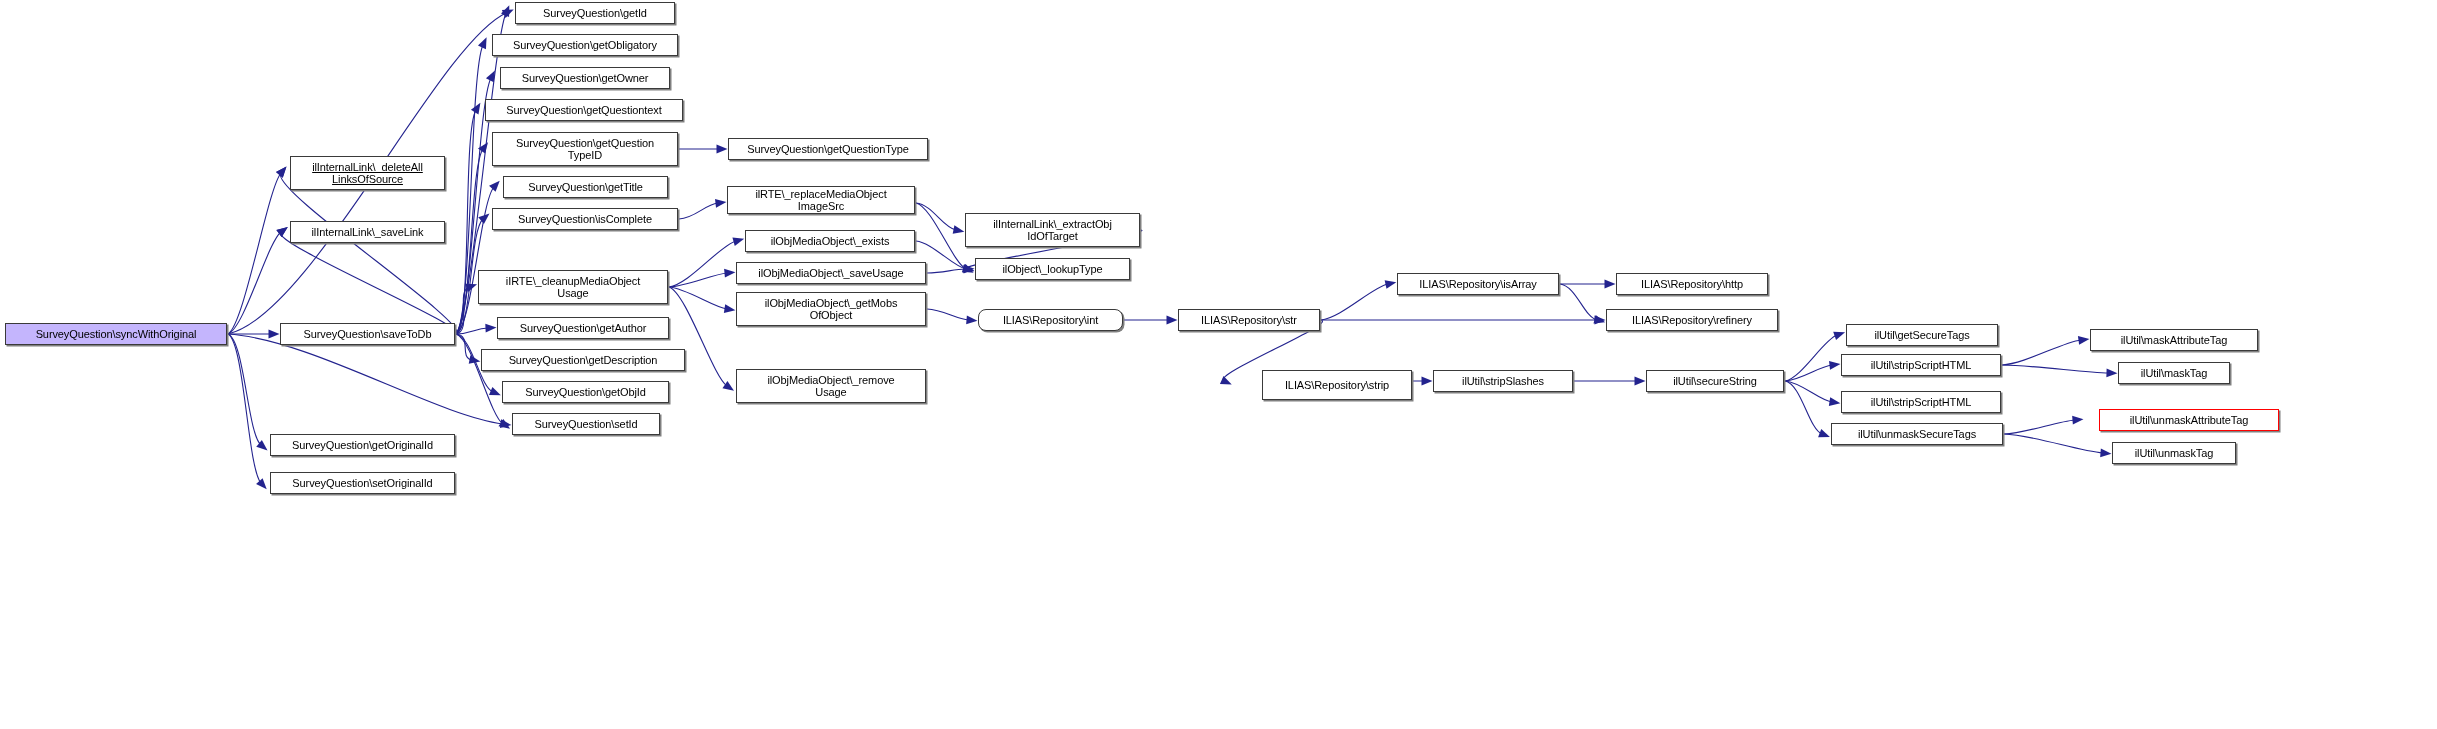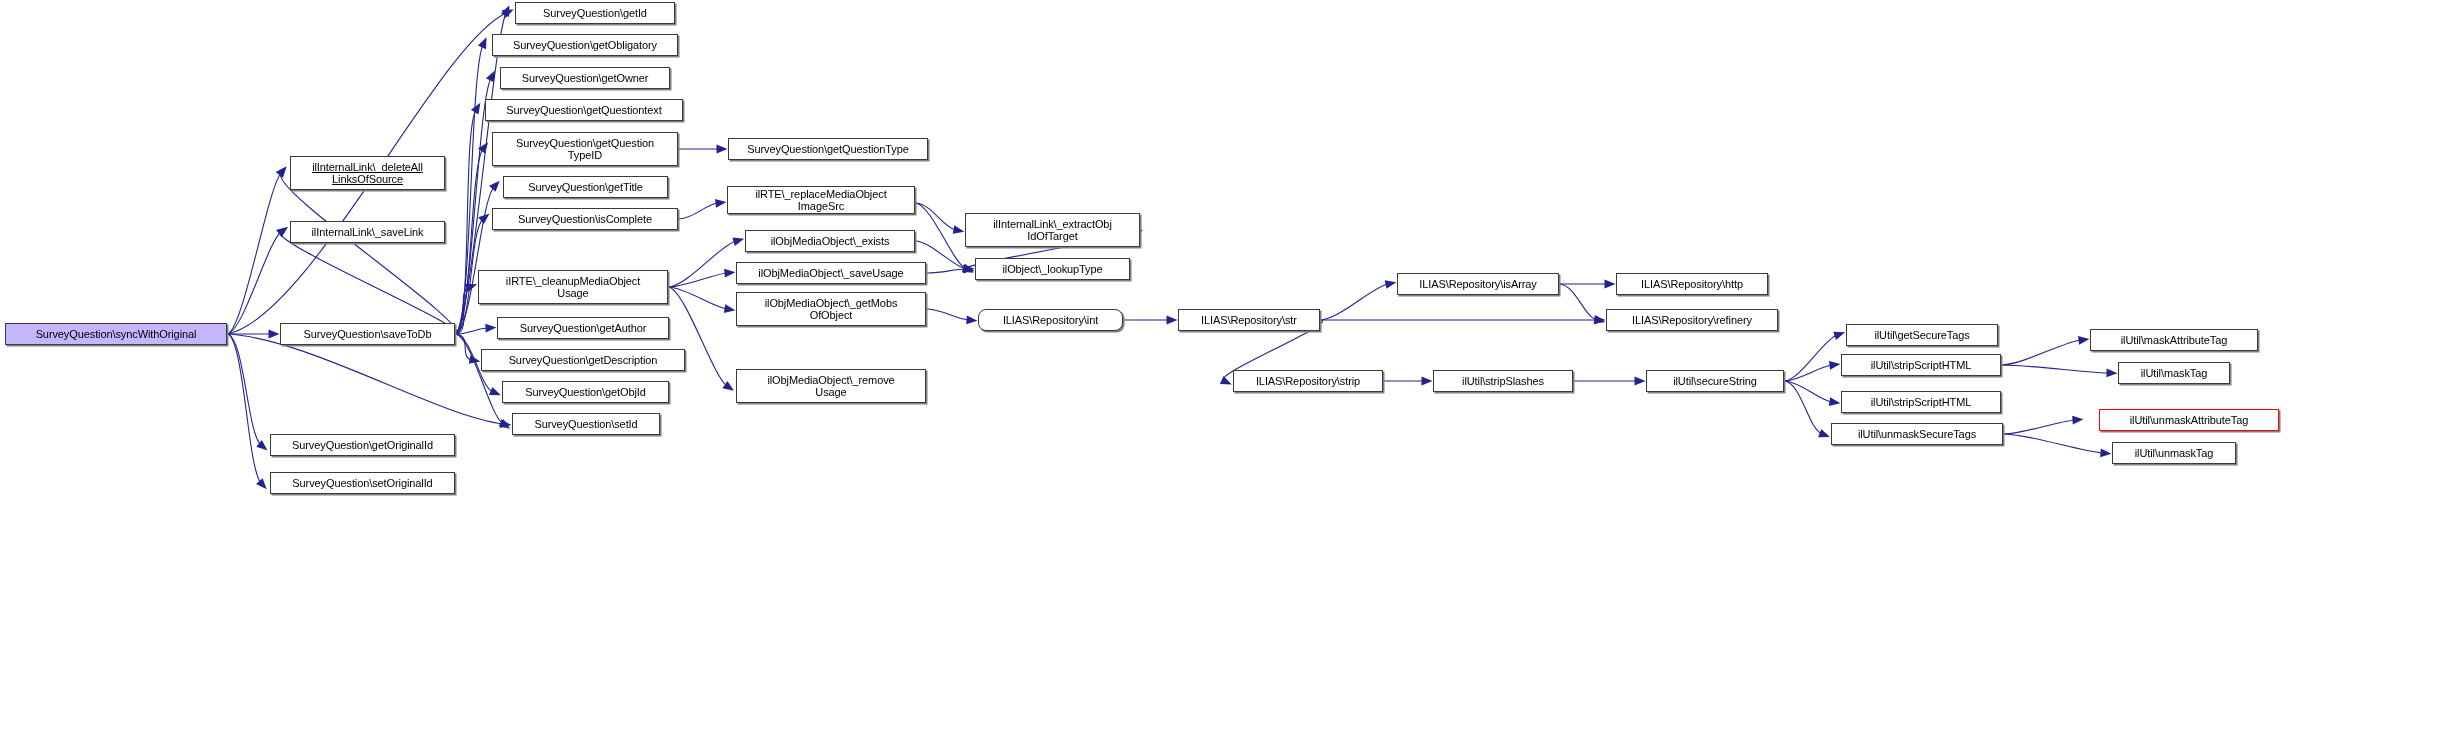--- a/index.html
+++ b/index.html
@@ -164,21 +164,21 @@
       <div class="node s11" style="left: 745px; top: 230px; width: 170px; height: 22px;">ilObjMediaObject\_exists</div>
       <div class="node s11" style="left: 736px; top: 262px; width: 190px; height: 22px;">ilObjMediaObject\_saveUsage</div>
       <div class="node s11" style="left: 736px; top: 292px; width: 190px; height: 34px;">ilObjMediaObject\_getMobs
 OfObject</div>
       <div class="node s11" style="left: 736px; top: 369px; width: 190px; height: 34px;">ilObjMediaObject\_remove
 Usage</div>
       <div class="node s11" style="left: 965px; top: 213px; width: 175px; height: 34px;">ilInternalLink\_extractObj
 IdOfTarget</div>
       <div class="node s11" style="left: 975px; top: 258px; width: 155px; height: 22px;">ilObject\_lookupType</div>
       <div class="node s11" style="left: 978px; top: 309px; width: 145px; height: 22px; border-radius: 8px;">ILIAS\Repository\int</div>
-      <div class="node s11" style="left: 1233px; top: 370px; width: 150px; height: 22px;">ILIAS\Repository\strip</div>
+      <div class="node s11" style="left: 1262px; top: 370px; width: 150px; height: 30px;">ILIAS\Repository\strip</div>
       <div class="node s11" style="left: 1178px; top: 309px; width: 142px; height: 22px;">ILIAS\Repository\str</div>
       <div class="node s11" style="left: 1397px; top: 273px; width: 162px; height: 22px;">ILIAS\Repository\isArray</div>
       <div class="node s11" style="left: 1616px; top: 273px; width: 152px; height: 22px;">ILIAS\Repository\http</div>
       <div class="node s11" style="left: 1606px; top: 309px; width: 172px; height: 22px;">ILIAS\Repository\refinery</div>
       <div class="node s11" style="left: 1433px; top: 370px; width: 140px; height: 22px;">ilUtil\stripSlashes</div>
       <div class="node s11" style="left: 1646px; top: 370px; width: 138px; height: 22px;">ilUtil\secureString</div>
       <div class="node s11" style="left: 1846px; top: 324px; width: 152px; height: 22px;">ilUtil\getSecureTags</div>
       <div class="node s11" style="left: 1841px; top: 354px; width: 160px; height: 22px;">ilUtil\stripScriptHTML</div>
       <div class="node s11" style="left: 1841px; top: 391px; width: 160px; height: 22px;">ilUtil\stripScriptHTML</div>
       <div class="node s11" style="left: 1831px; top: 423px; width: 172px; height: 22px;">ilUtil\unmaskSecureTags</div>

